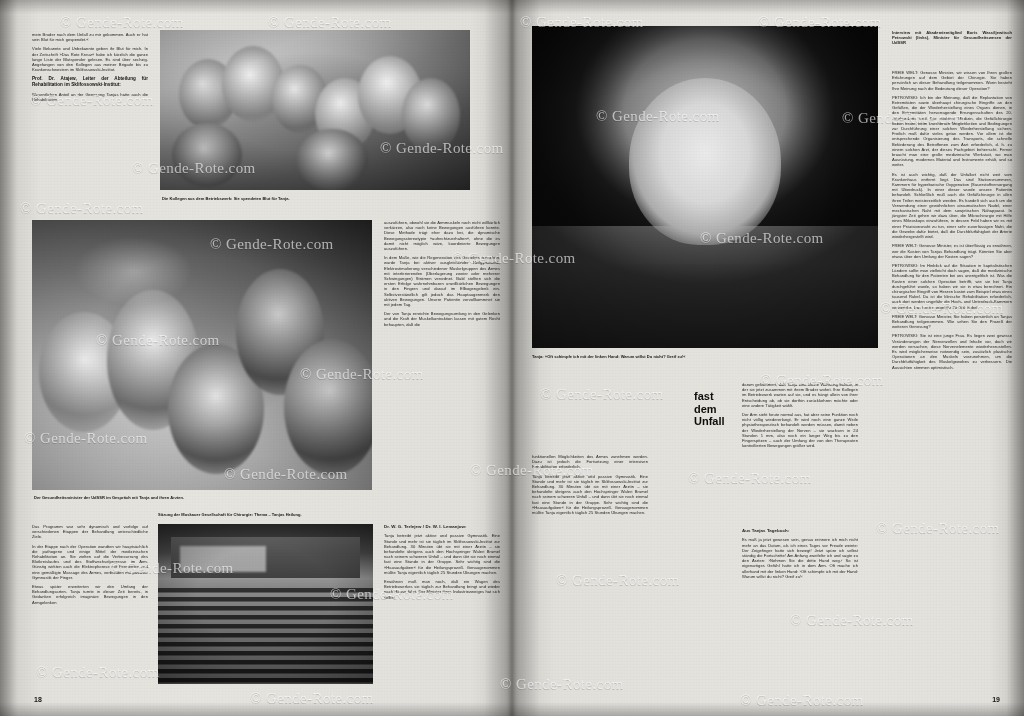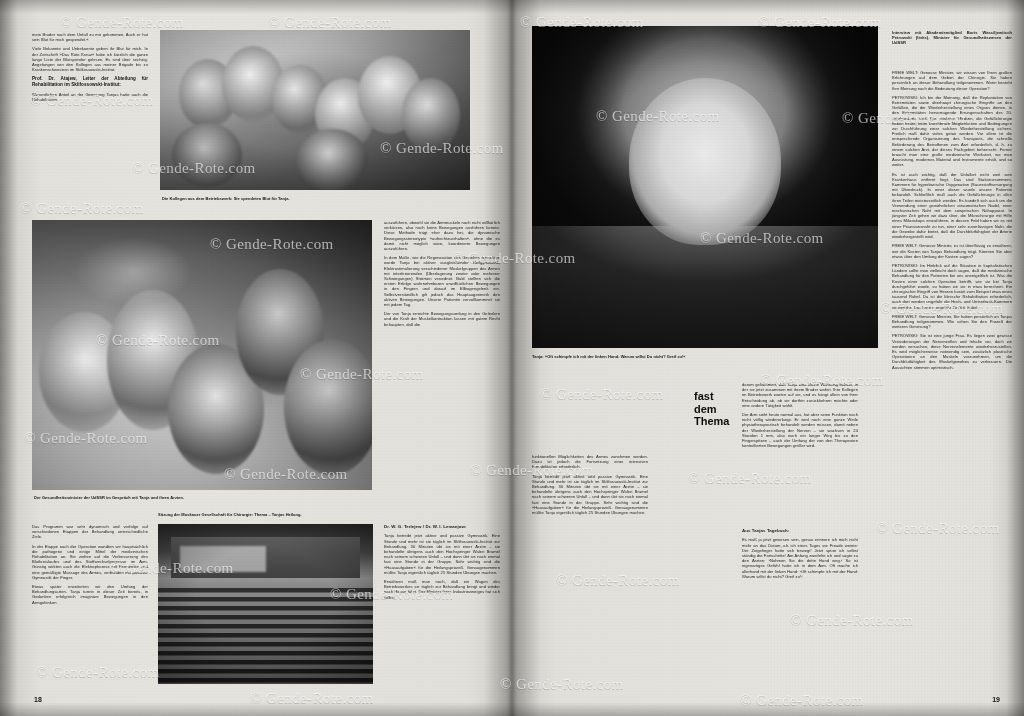--- a/index.html
+++ b/index.html
@@ -217,21 +217,21 @@
       <div class="hair"></div>
       <div class="face"></div>
       <div class="body"></div>
       <div class="vig"></div>
     </div>
     <div class="cap" style="left:6px;top:346px;width:346px;">Tanja: »Oft schimpfe ich mit der linken Hand: Warum willst Du nicht? Greif zu!«</div>
 
     <div class="leben-sub" style="left:168px;top:382px;">
       <div>fast</div>
       <div>dem</div>
-      <div>Thema</div>
+      <div>Unfall</div>
     </div>
 
     <div class="col" style="left:216px;top:374px;width:116px;">
       <p>darum gekümmert, daß Tanja eine kleine Wohnung bekam, in der sie jetzt zusammen mit ihrem Bruder wohnt. Ihre Kollegen im Betriebswerk warten auf sie, und es hängt allein von ihrer Entscheidung ab, ob sie dorthin zurückkehren möchte oder eine andere Tätigkeit wählt.</p>
       <p>Der Arm sieht heute normal aus, hat aber seine Funktion noch nicht völlig wiedererlangt. Er wird noch eine ganze Weile physiotherapeutisch behandelt werden müssen, damit neben der Wiederherstellung der Nerven – sie wachsen in 24 Stunden 1 mm, also noch ein langer Weg bis zu den Fingerspitzen – auch der Umfang der von den Therapeuten kontrollierten Bewegungen größer wird.</p>
     </div>
 
     <div class="col" style="left:216px;top:520px;width:116px;">
       <p class="hd-blk">Aus Tanjas Tagebuch:</p>
       <p>Es muß ja jetzt gewesen sein, genau erinnere ich mich nicht mehr an das Datum, als ich eines Tages vor Freude weinte: Der Zeigefinger hatte sich bewegt! Jetzt spüre ich selbst ständig die Fortschritte! Am Anfang zweifelte ich und sagte zu den Ärzten: ›Nehmen Sie die dritte Hand weg.‹ So ist eigenartiges Gefühl hatte ich in dem Arm. Oft mache ich allerhand mit der linken Hand: ›Oft schimpfe ich mit der Hand: Warum willst du nicht? Greif zu!‹</p>

